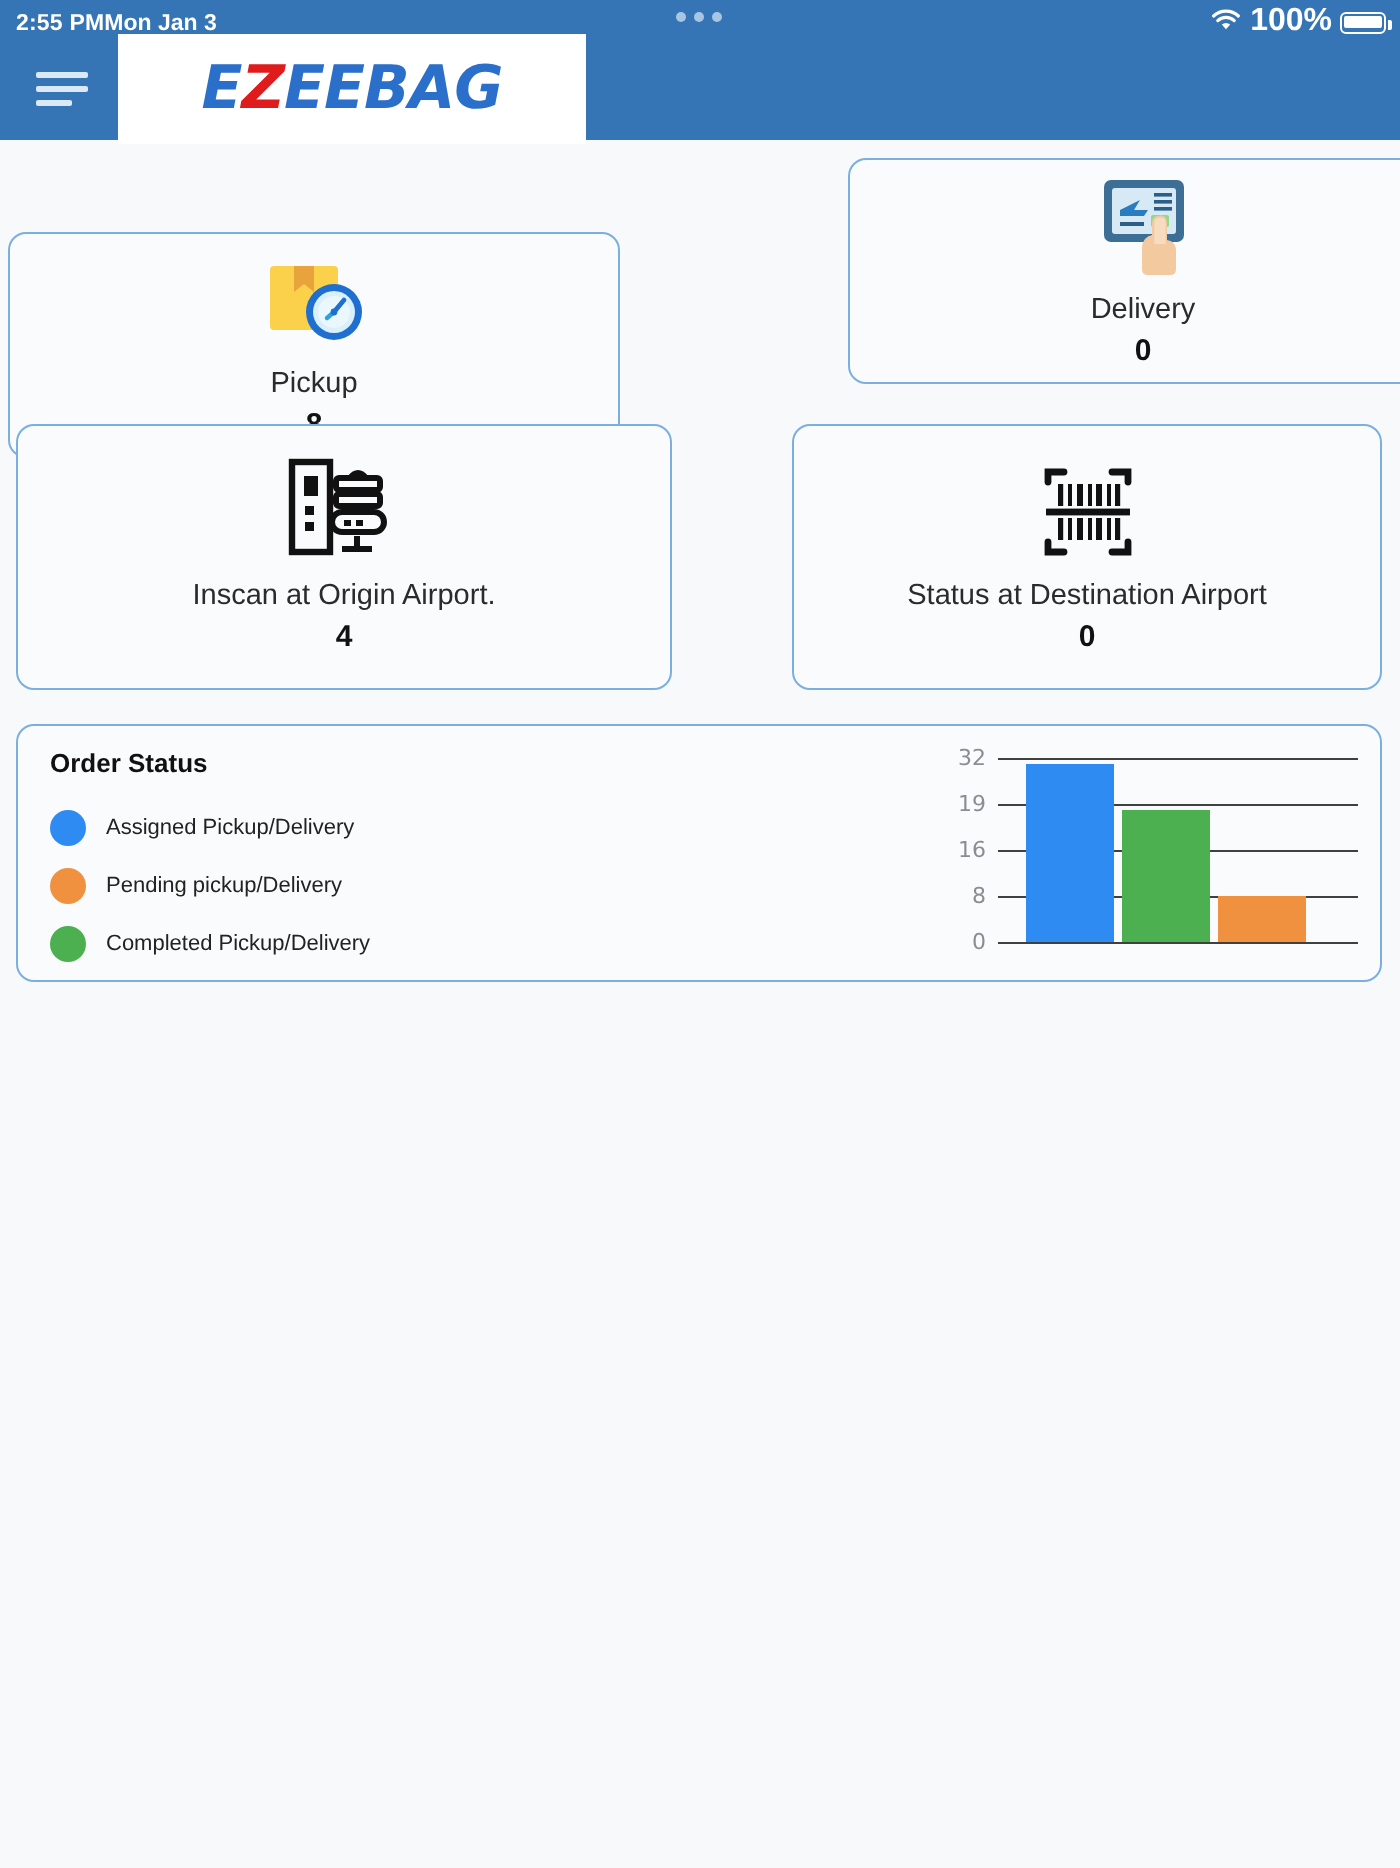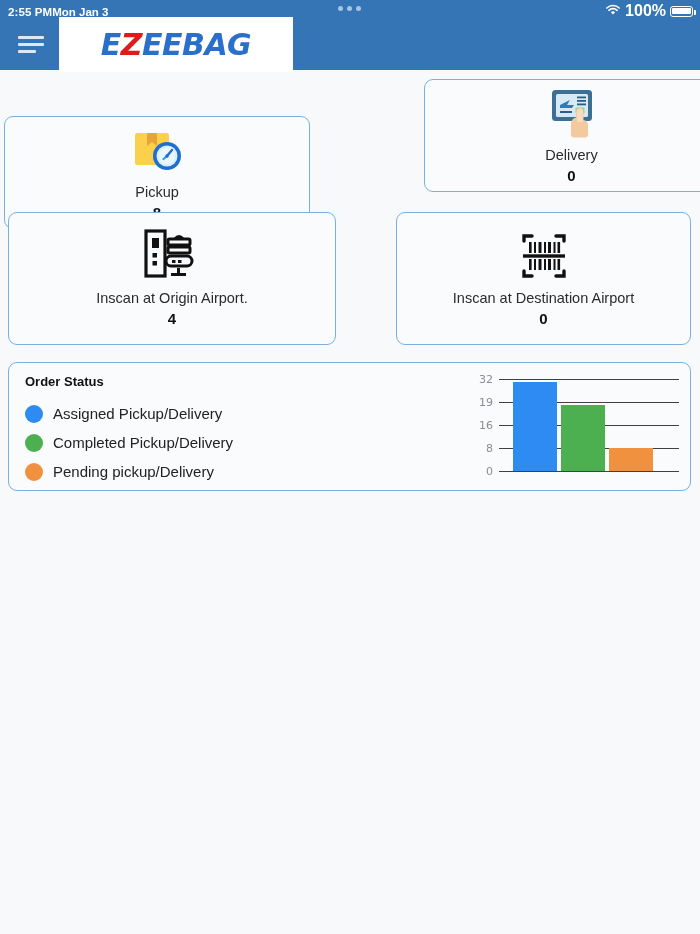--- a/index.html
+++ b/index.html
@@ -103,21 +103,21 @@
     border-radius: 9px;
     padding-left: 38px;
   }
   .os-title {
     position: absolute; left: 16px; top: 11px;
     font-size: 13px; font-weight: bold; color: #111111;
   }
   .legend { position: absolute; left: 16px; top: 36px; }
   .legend-item { display: flex; align-items: center; height: 29px; }
   .legend-dot { width: 18px; height: 18px; border-radius: 50%; flex: 0 0 18px; }
-  .legend-label { margin-left: 10px; font-size: 15px; color: #222222; }
+  .legend-label { margin-left: 10px; font-size: 11px; color: #222222; }
 
   
   .chart { position: absolute; left: 450px; top: 10px; width: 225px; height: 110px; }
   .chart-plot {
     position: absolute; left: 40px; top: 6px;
     width: 180px; height: 92px;
   }
   .gridline {
     position: absolute; left: 0; width: 180px; height: 1px;
     background: #404040;
@@ -253,39 +253,39 @@
         <rect x="17" y="28" width="2.6" height="11"></rect>
         <rect x="22" y="28" width="2" height="11"></rect>
         <rect x="26.5" y="28" width="3" height="11"></rect>
         <rect x="32" y="28" width="2" height="11"></rect>
         <rect x="36" y="28" width="3" height="11"></rect>
         <rect x="41.5" y="28" width="2" height="11"></rect>
         <rect x="45.5" y="28" width="2.6" height="11"></rect>
       </g>
     </svg>
   </div>
-  <div class="card-label">Inscan at Destination Airport</div>
+  <div class="card-label">Status at Destination Airport</div>
   <div class="card-count">0</div>
 </div>
 
 <div id="order-status-card">
   <div class="os-title">Order Status</div>
 
   <div class="legend">
     <div class="legend-item">
       <span class="legend-dot" style="background:#2e8bf2"></span>
       <span class="legend-label">Assigned Pickup/Delivery</span>
     </div>
     <div class="legend-item">
+      <span class="legend-dot" style="background:#f0913f"></span>
+      <span class="legend-label">Pending pickup/Delivery</span>
+    </div>
+    <div class="legend-item">
       <span class="legend-dot" style="background:#4caf50"></span>
       <span class="legend-label">Completed Pickup/Delivery</span>
-    </div>
-    <div class="legend-item">
-      <span class="legend-dot" style="background:#f0913f"></span>
-      <span class="legend-label">Pending pickup/Delivery</span>
     </div>
   </div>
 
   <div class="chart">
     <div class="chart-plot">
 
       <div class="gridline" style="top:0px">
         <span class="ytick">32</span>
       </div>
       <div class="gridline" style="top:23px">

